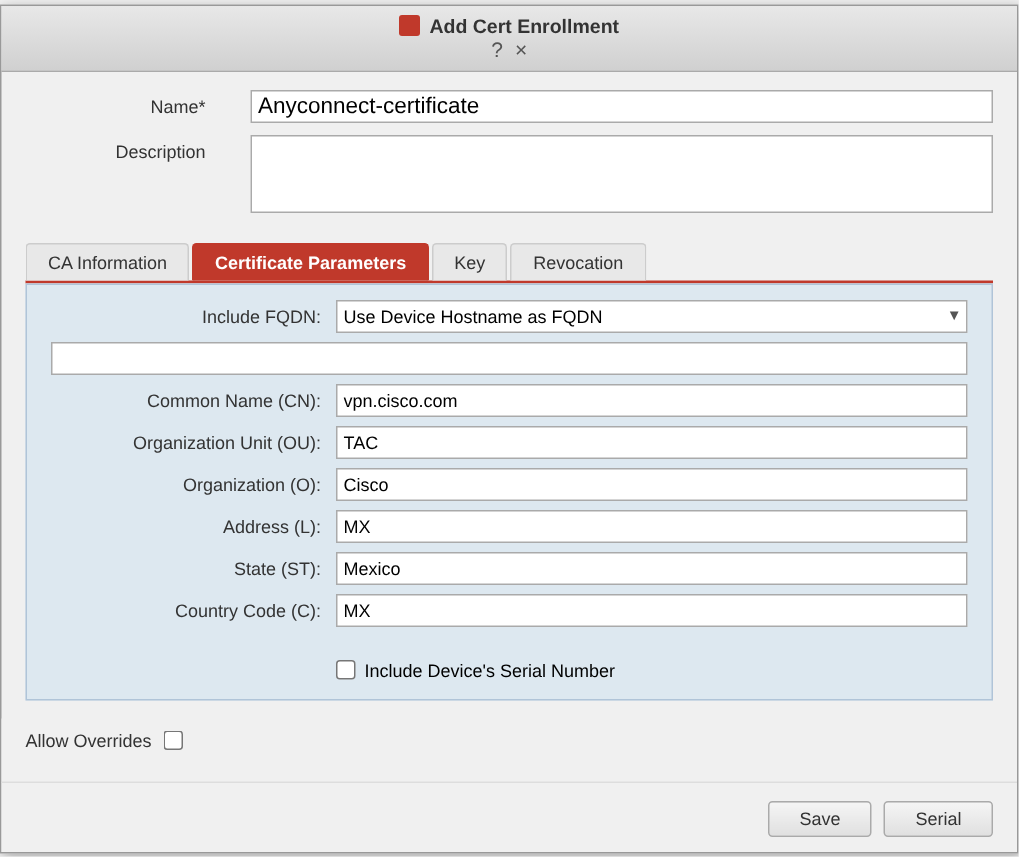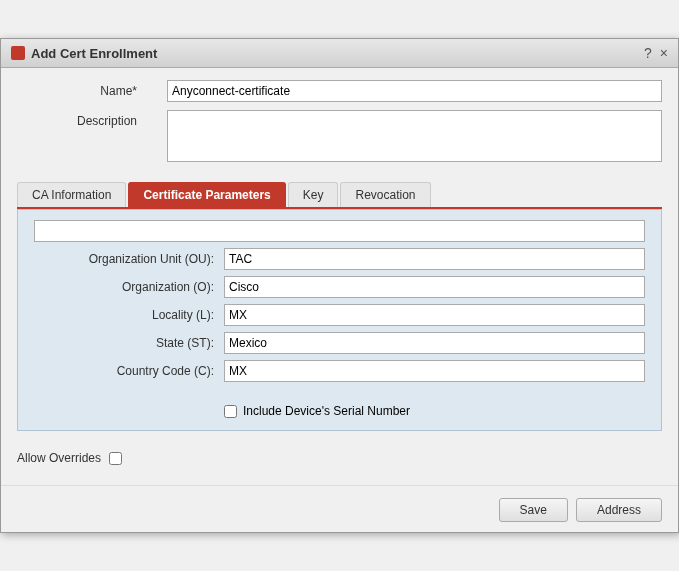--- a/index.html
+++ b/index.html
@@ -18,20 +18,21 @@
       border: 1px solid #999;
       box-shadow: 2px 2px 8px rgba(0,0,0,0.3);
     }
     .title-bar {
       background: linear-gradient(to bottom, #e8e8e8, #d0d0d0);
       border-bottom: 1px solid #aaa;
       padding: 6px 10px;
       display: flex;
       align-items: center;
       justify-content: space-between;
+      flex-direction: column;
     }
     .title-bar-left {
       display: flex;
       align-items: center;
       gap: 6px;
     }
     .title-text {
       font-size: 13px;
       font-weight: bold;
       color: #333;
@@ -65,21 +66,21 @@
       padding-top: 4px;
       color: #333;
       font-size: 12px;
     }
     .form-control {
       flex: 1;
       height: 22px;
       border: 1px solid #aaa;
       background: white;
       padding: 2px 4px;
-      font-size: 12px;
+      font-size: 15px;
       outline: none;
     }
     textarea.form-control {
       height: 52px;
       resize: none;
     }
     .tabs {
       display: flex;
       margin-top: 20px;
       margin-bottom: 0;
@@ -234,38 +235,53 @@
 
     <div class="tabs">
       <div class="tab">CA Information</div>
       <div class="tab active">Certificate Parameters</div>
       <div class="tab">Key</div>
       <div class="tab">Revocation</div>
     </div>
 
     <div class="tab-content">
 
+      <div class="tab-form-row">
+        <label class="tab-label">Include FQDN:</label>
+        <div class="tab-select-wrap">
+          <select class="tab-select">
+            <option>Use Device Hostname as FQDN</option>
+            <option>None</option>
+            <option>Other</option>
+          </select>
+          <span class="select-arrow">▼</span>
+        </div>
+      </div>
 
       <div class="tab-form-row">
         <input class="tab-control" type="text" style="">
       </div>
 
+      <div class="tab-form-row">
+        <label class="tab-label">Common Name (CN):</label>
+        <input class="tab-control" type="text" value="vpn.cisco.com" style="">
+      </div>
 
       <div class="tab-form-row">
         <label class="tab-label">Organization Unit (OU):</label>
         <input class="tab-control" type="text" value="TAC" style="">
       </div>
 
       <div class="tab-form-row">
         <label class="tab-label">Organization (O):</label>
         <input class="tab-control" type="text" value="Cisco" style="">
       </div>
 
       <div class="tab-form-row">
-        <label class="tab-label">Locality (L):</label>
+        <label class="tab-label">Address (L):</label>
         <input class="tab-control" type="text" value="MX" style="">
       </div>
 
       <div class="tab-form-row">
         <label class="tab-label">State (ST):</label>
         <input class="tab-control" type="text" value="Mexico" style="">
       </div>
 
       <div class="tab-form-row">
         <label class="tab-label">Country Code (C):</label>
@@ -283,15 +299,15 @@
 
   <div class="bottom-section">
     <div class="allow-overrides-row">
       <span class="allow-overrides-label">Allow Overrides</span>
       <input type="checkbox" style="">
     </div>
   </div>
 
   <div class="footer">
     <button class="footer-btn">Save</button>
-    <button class="footer-btn">Address</button>
+    <button class="footer-btn">Serial</button>
   </div>
 </div>
 
 </body></html>

